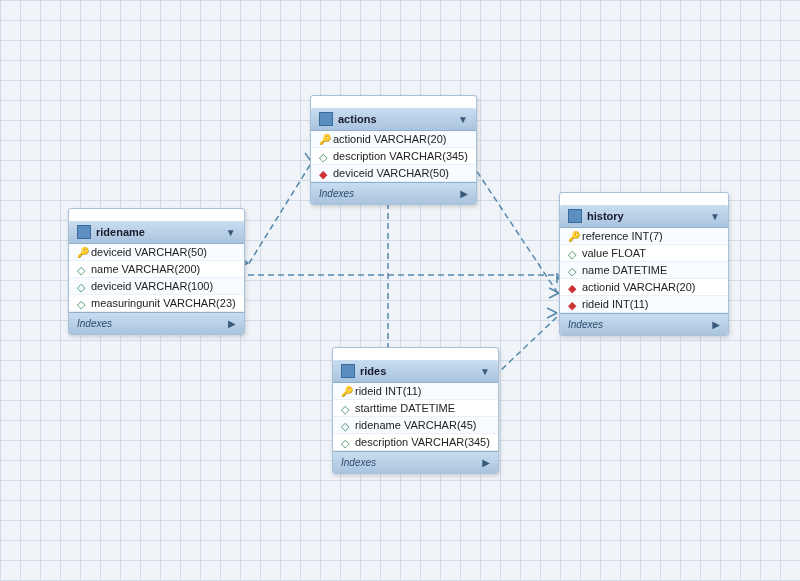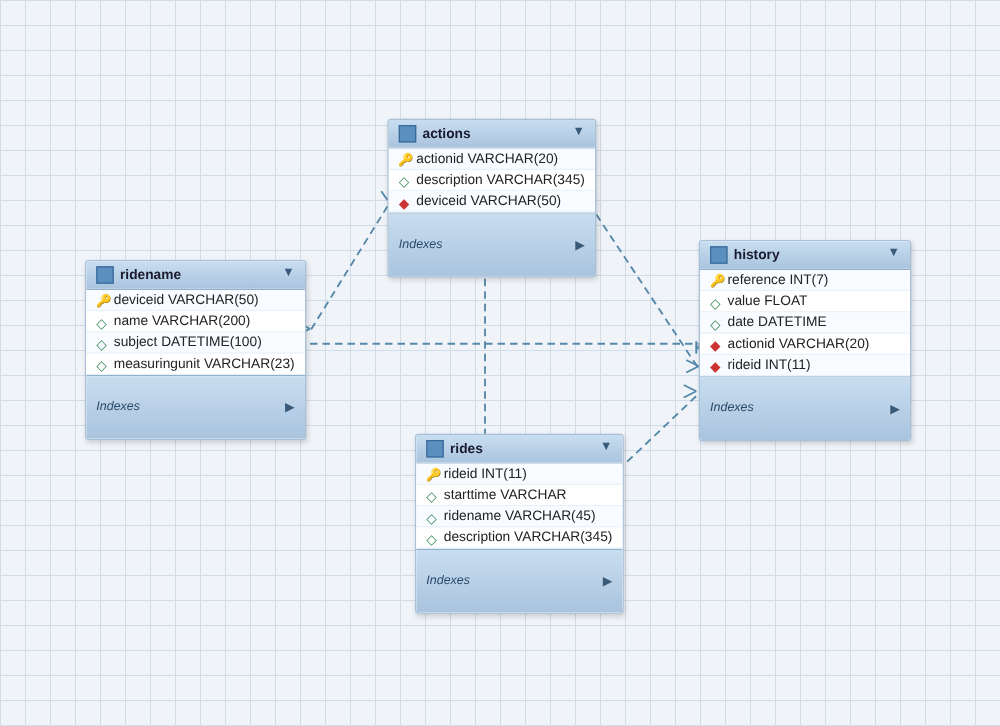--- a/index.html
+++ b/index.html
@@ -24,22 +24,24 @@
       border-radius: 3px;
       min-width: 160px;
       box-shadow: 1px 2px 4px rgba(0,0,0,0.15);
     }
 
     .table-header {
       background: linear-gradient(180deg, #c8ddf0 0%, #aac4de 100%);
       border-bottom: 1px solid #8fb0cc;
       padding: 4px 8px;
       display: flex;
+      align-items: center;
       justify-content: space-between;
       border-radius: 2px 2px 0 0;
+      margin-top: 12px;
     }
 
     .table-header-left {
       display: flex;
       align-items: center;
       gap: 5px;
     }
 
     .table-icon {
       width: 14px;
@@ -98,23 +100,23 @@
 
     .field-text {
       color: #222;
       font-size: 11px;
       white-space: nowrap;
     }
 
     .table-indexes {
       background: linear-gradient(180deg, #c8ddf0 0%, #aac4de 100%);
       border-top: 1px solid #8fb0cc;
-      padding: 19px 8px;
-      display: flex;
-      align-items: flex-start;
+      padding: 5px 8px;
+      display: flex;
+      align-items: center;
       justify-content: space-between;
       border-radius: 0 0 2px 2px;
     }
 
     .indexes-label {
       font-size: 10px;
       color: #2a4a6a;
       font-style: italic;
     }
 
@@ -207,21 +209,21 @@
   <div class="table-row">
     <span class="field-icon icon-key">🔑</span>
     <span class="field-text">deviceid VARCHAR(50)</span>
   </div>
   <div class="table-row">
     <span class="field-icon icon-diamond">◇</span>
     <span class="field-text">name VARCHAR(200)</span>
   </div>
   <div class="table-row">
     <span class="field-icon icon-diamond">◇</span>
-    <span class="field-text">subject DATETIME(100)</span>
+    <span class="field-text">deviceid VARCHAR(100)</span>
   </div>
   <div class="table-row">
     <span class="field-icon icon-diamond">◇</span>
     <span class="field-text">measuringunit VARCHAR(23)</span>
   </div>
   <div class="table-indexes">
     <span class="indexes-label">Indexes</span>
     <span class="indexes-arrow">▶</span>
   </div>
 </div>
@@ -237,21 +239,21 @@
   <div class="table-row">
     <span class="field-icon icon-key">🔑</span>
     <span class="field-text">reference INT(7)</span>
   </div>
   <div class="table-row">
     <span class="field-icon icon-diamond">◇</span>
     <span class="field-text">value FLOAT</span>
   </div>
   <div class="table-row">
     <span class="field-icon icon-diamond">◇</span>
-    <span class="field-text">date DATETIME</span>
+    <span class="field-text">name DATETIME</span>
   </div>
   <div class="table-row">
     <span class="field-icon icon-diamond-red">◆</span>
     <span class="field-text">actionid VARCHAR(20)</span>
   </div>
   <div class="table-row">
     <span class="field-icon icon-diamond-red">◆</span>
     <span class="field-text">rideid INT(11)</span>
   </div>
   <div class="table-indexes">
@@ -267,21 +269,21 @@
       <span class="table-name">rides</span>
     </div>
     <span class="table-chevron">▼</span>
   </div>
   <div class="table-row">
     <span class="field-icon icon-key">🔑</span>
     <span class="field-text">rideid INT(11)</span>
   </div>
   <div class="table-row">
     <span class="field-icon icon-diamond">◇</span>
-    <span class="field-text">starttime VARCHAR</span>
+    <span class="field-text">starttime DATETIME</span>
   </div>
   <div class="table-row">
     <span class="field-icon icon-diamond">◇</span>
     <span class="field-text">ridename VARCHAR(45)</span>
   </div>
   <div class="table-row">
     <span class="field-icon icon-diamond">◇</span>
     <span class="field-text">description VARCHAR(345)</span>
   </div>
   <div class="table-indexes">

